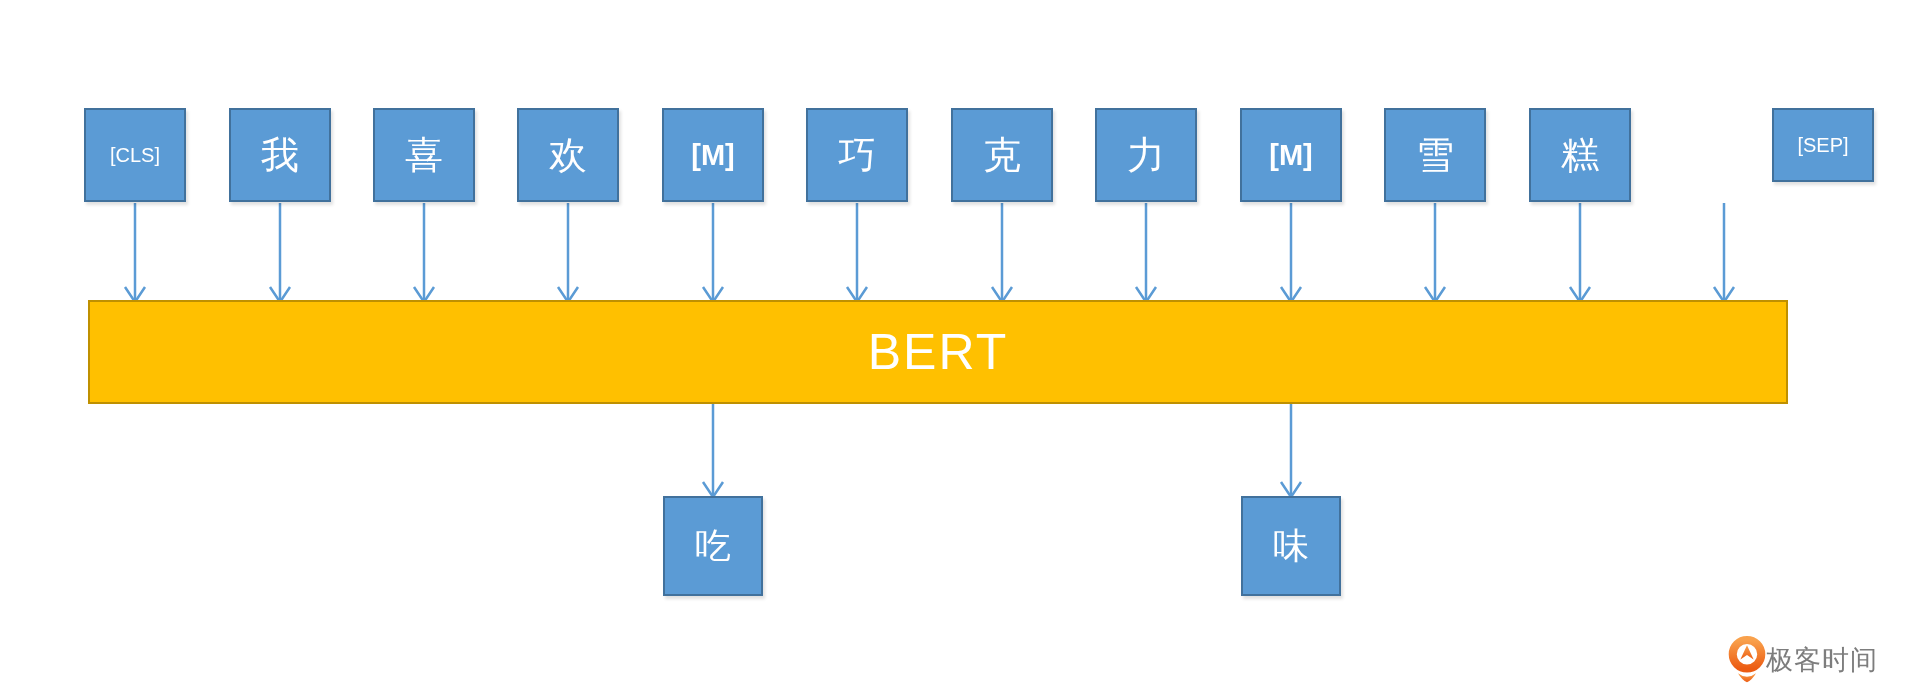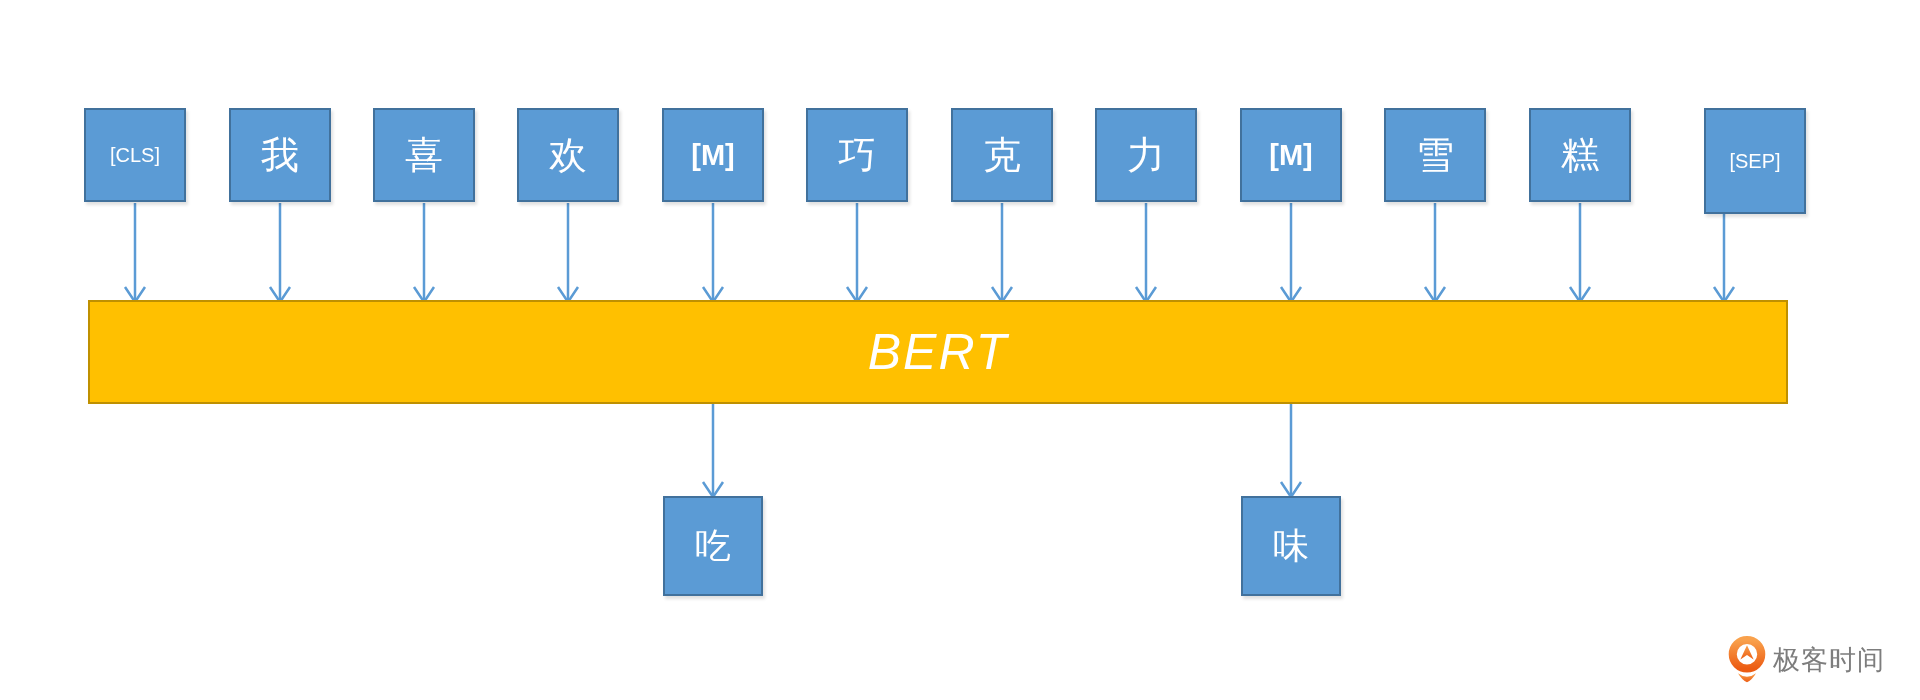--- a/index.html
+++ b/index.html
@@ -42,35 +42,33 @@
     border: 2px solid var(--bar-border, #BF9000);
     display: flex;
     align-items: center;
     justify-content: center;
   }
   #bert-bar .bar-label {
     color: var(--bar-text, #ffffff);
     font-size: 50px;
     letter-spacing: 2px;
     font-weight: 400;
-    font-style: italic;
   }
   #arrow-layer {
     position: absolute;
     left: 0;
     top: 0;
     pointer-events: none;
   }
   #logo {
     position: absolute;
     left: 1728px;
     top: 636px;
     display: flex;
     align-items: center;
-    gap: 7px;
   }
   #logo .logo-text {
     color: var(--logo-text-color, #7D7D7D);
     font-size: 27px;
     letter-spacing: 1px;
     white-space: nowrap;
   }
 </style>
 </head>
 <body>
@@ -141,21 +139,21 @@
       <div class="token-box kind-text" style="left: 229px; top: 108px; width: 102px; height: 94px;">我</div>
       <div class="token-box kind-text" style="left: 373px; top: 108px; width: 102px; height: 94px;">喜</div>
       <div class="token-box kind-text" style="left: 517px; top: 108px; width: 102px; height: 94px;">欢</div>
       <div class="token-box kind-mask" style="left: 662px; top: 108px; width: 102px; height: 94px;">[M]</div>
       <div class="token-box kind-text" style="left: 806px; top: 108px; width: 102px; height: 94px;">巧</div>
       <div class="token-box kind-text" style="left: 951px; top: 108px; width: 102px; height: 94px;">克</div>
       <div class="token-box kind-text" style="left: 1095px; top: 108px; width: 102px; height: 94px;">力</div>
       <div class="token-box kind-mask" style="left: 1240px; top: 108px; width: 102px; height: 94px;">[M]</div>
       <div class="token-box kind-text" style="left: 1384px; top: 108px; width: 102px; height: 94px;">雪</div>
       <div class="token-box kind-text" style="left: 1529px; top: 108px; width: 102px; height: 94px;">糕</div>
-      <div class="token-box kind-special" style="left: 1704px; top: 108px; width: 102px; height: 106px;">[SEP]</div>
+      <div class="token-box kind-special" style="left: 1772px; top: 108px; width: 102px; height: 74px;">[SEP]</div>
     </div>
 
   <div id="bert-bar">
     <span class="bar-label">BERT</span>
   </div>
 
   <div id="output-layer">
       <div class="token-box kind-output" style="left: 663px; top: 496px; width: 100px; height: 100px;">吃</div>
       <div class="token-box kind-output" style="left: 1241px; top: 496px; width: 100px; height: 100px;">味</div>
     </div>

